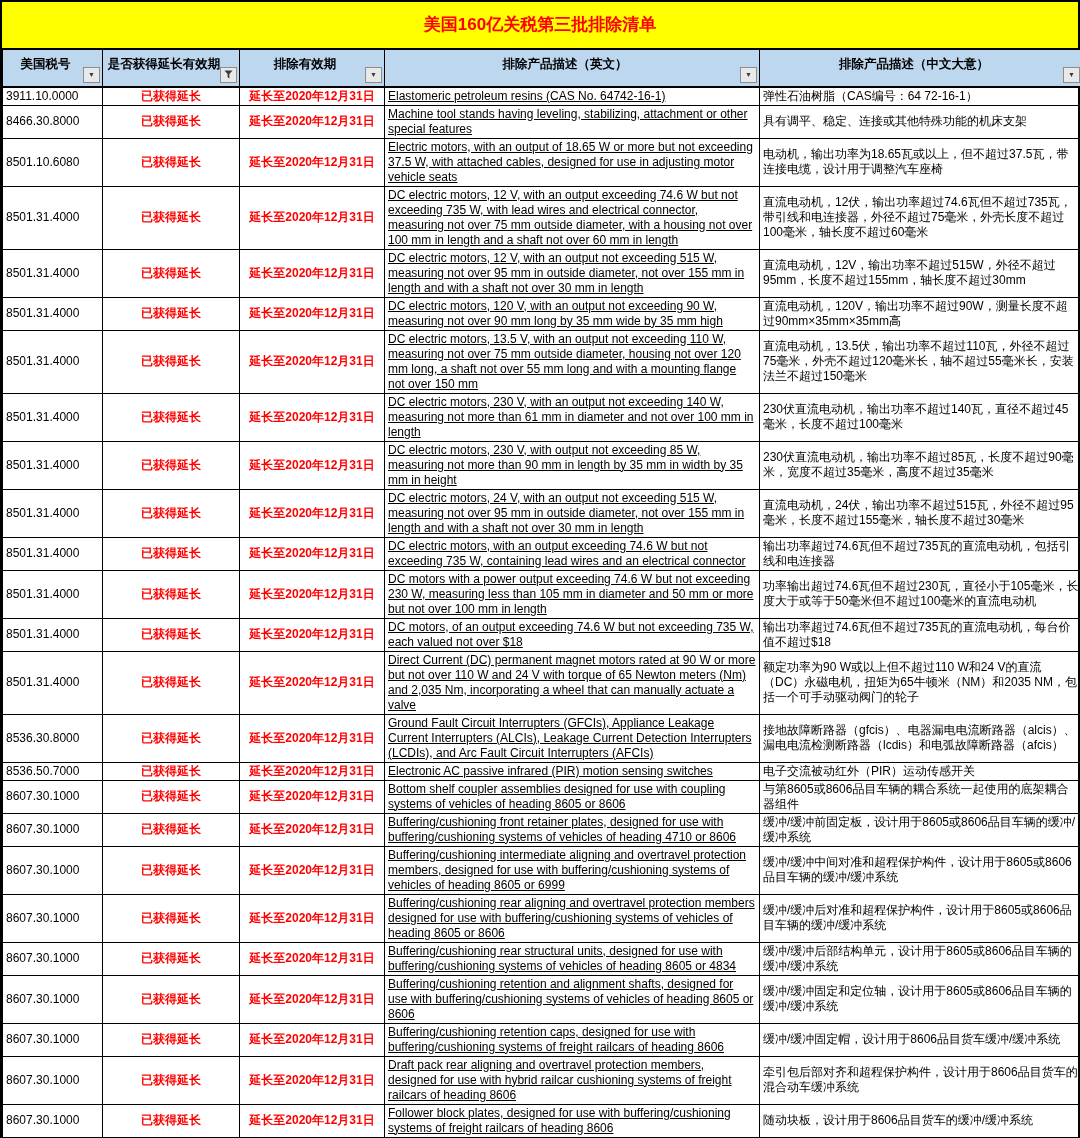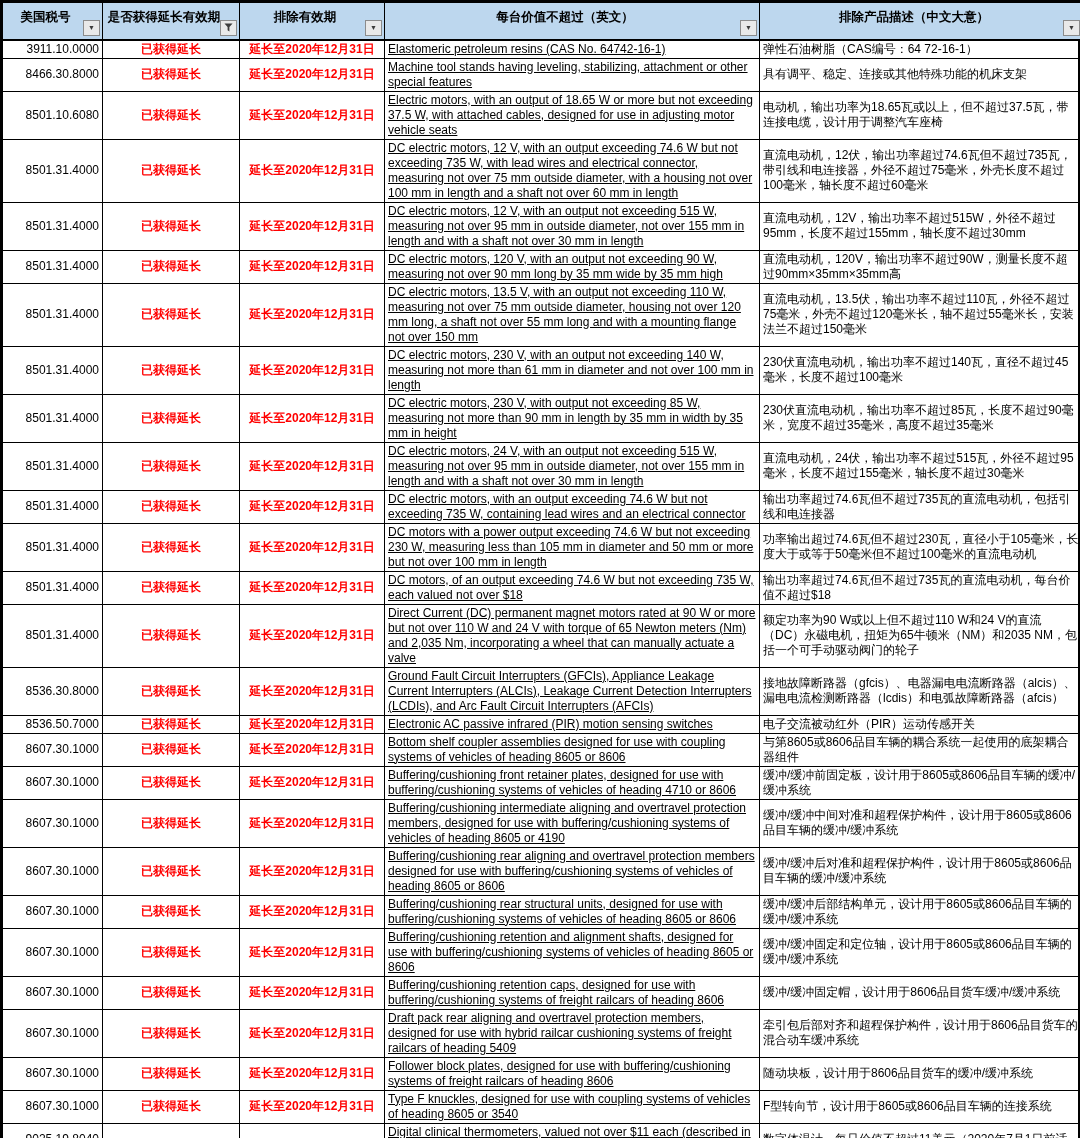--- a/index.html
+++ b/index.html
@@ -28,31 +28,32 @@
   }
   .filter-btn {
     position:absolute; right:2px; bottom:3px;
     width:15px; height:14px;
     background:#e9e9e9; border:1px solid #8c8c8c;
     display:flex; align-items:center; justify-content:center;
     cursor:pointer;
   }
   .arrow-glyph { font-size:7px; color:#3c3c3c; line-height:1; }
   td { font-size:12px; line-height:15px; padding:1px 3px; vertical-align:middle; color:#000; }
-  td.c-hts { text-align:right; white-space:pre-line; font-size:12px; }
+  td.c-hts { text-align:left; white-space:pre-line; font-size:12px; }
   td.c-status, td.c-validity {
     text-align:center; color:var(--status-text,#FF0000); font-weight:bold;margin-left:12px;
   }
   td.c-en { font-size:12px; line-height:15px;text-decoration:underline; }
   td.c-cn { font-size:12px; line-height:15px; }
 </style>
 </head>
 <body>
 
 <div class="sheet">
+  <div class="title-bar">美国160亿关税第三批排除清单</div>
 
   <table>
     <colgroup>
       <col style="width:100px">
       <col style="width:137px">
       <col style="width:145px">
       <col style="width:375px">
       <col style="width:323px">
     </colgroup>
     <thead>
@@ -71,21 +72,21 @@
               </svg>
           </span>
         </th>
         <th>
           <span>排除有效期</span>
           <span class="filter-btn">
             <span class="arrow-glyph">▼</span>
           </span>
         </th>
         <th>
-          <span>每台价值不超过（英文）</span>
+          <span>排除产品描述（英文）</span>
           <span class="filter-btn">
             <span class="arrow-glyph">▼</span>
           </span>
         </th>
         <th>
           <span>排除产品描述（中文大意）</span>
           <span class="filter-btn">
             <span class="arrow-glyph">▼</span>
           </span>
         </th>
@@ -233,37 +234,37 @@
     <td class="c-status">已获得延长</td>
     <td class="c-validity">延长至2020年12月31日</td>
     <td class="c-en">Buffering/cushioning front retainer plates, designed for use with buffering/cushioning systems of vehicles of heading 4710 or 8606</td>
     <td class="c-cn">缓冲/缓冲前固定板，设计用于8605或8606品目车辆的缓冲/缓冲系统</td>
   </tr>
 
   <tr>
     <td class="c-hts">8607.30.1000</td>
     <td class="c-status">已获得延长</td>
     <td class="c-validity">延长至2020年12月31日</td>
-    <td class="c-en">Buffering/cushioning intermediate aligning and overtravel protection members, designed for use with buffering/cushioning systems of vehicles of heading 8605 or 4190</td>
+    <td class="c-en">Buffering/cushioning intermediate aligning and overtravel protection members, designed for use with buffering/cushioning systems of vehicles of heading 8605 or 6999</td>
     <td class="c-cn">缓冲/缓冲中间对准和超程保护构件，设计用于8605或8606品目车辆的缓冲/缓冲系统</td>
   </tr>
 
   <tr>
     <td class="c-hts">8607.30.1000</td>
     <td class="c-status">已获得延长</td>
     <td class="c-validity">延长至2020年12月31日</td>
     <td class="c-en">Buffering/cushioning rear aligning and overtravel protection members designed for use with buffering/cushioning systems of vehicles of heading 8605 or 8606</td>
     <td class="c-cn">缓冲/缓冲后对准和超程保护构件，设计用于8605或8606品目车辆的缓冲/缓冲系统</td>
   </tr>
 
   <tr>
     <td class="c-hts">8607.30.1000</td>
     <td class="c-status">已获得延长</td>
     <td class="c-validity">延长至2020年12月31日</td>
-    <td class="c-en">Buffering/cushioning rear structural units, designed for use with buffering/cushioning systems of vehicles of heading 8605 or 8606</td>
+    <td class="c-en">Buffering/cushioning rear structural units, designed for use with buffering/cushioning systems of vehicles of heading 8605 or 4834</td>
     <td class="c-cn">缓冲/缓冲后部结构单元，设计用于8605或8606品目车辆的缓冲/缓冲系统</td>
   </tr>
 
   <tr>
     <td class="c-hts">8607.30.1000</td>
     <td class="c-status">已获得延长</td>
     <td class="c-validity">延长至2020年12月31日</td>
     <td class="c-en">Buffering/cushioning retention and alignment shafts, designed for use with buffering/cushioning systems of vehicles of heading 8605 or 8606</td>
     <td class="c-cn">缓冲/缓冲固定和定位轴，设计用于8605或8606品目车辆的缓冲/缓冲系统</td>
   </tr>
@@ -273,21 +274,21 @@
     <td class="c-status">已获得延长</td>
     <td class="c-validity">延长至2020年12月31日</td>
     <td class="c-en">Buffering/cushioning retention caps, designed for use with buffering/cushioning systems of freight railcars of heading 8606</td>
     <td class="c-cn">缓冲/缓冲固定帽，设计用于8606品目货车缓冲/缓冲系统</td>
   </tr>
 
   <tr>
     <td class="c-hts">8607.30.1000</td>
     <td class="c-status">已获得延长</td>
     <td class="c-validity">延长至2020年12月31日</td>
-    <td class="c-en">Draft pack rear aligning and overtravel protection members, designed for use with hybrid railcar cushioning systems of freight railcars of heading 5409</td>
+    <td class="c-en">Draft pack rear aligning and overtravel protection members, designed for use with hybrid railcar cushioning systems of freight railcars of heading 8606</td>
     <td class="c-cn">牵引包后部对齐和超程保护构件，设计用于8606品目货车的混合动车缓冲系统</td>
   </tr>
 
   <tr>
     <td class="c-hts">8607.30.1000</td>
     <td class="c-status">已获得延长</td>
     <td class="c-validity">延长至2020年12月31日</td>
     <td class="c-en">Follower block plates, designed for use with buffering/cushioning systems of freight railcars of heading 8606</td>
     <td class="c-cn">随动块板，设计用于8606品目货车的缓冲/缓冲系统</td>
   </tr>

